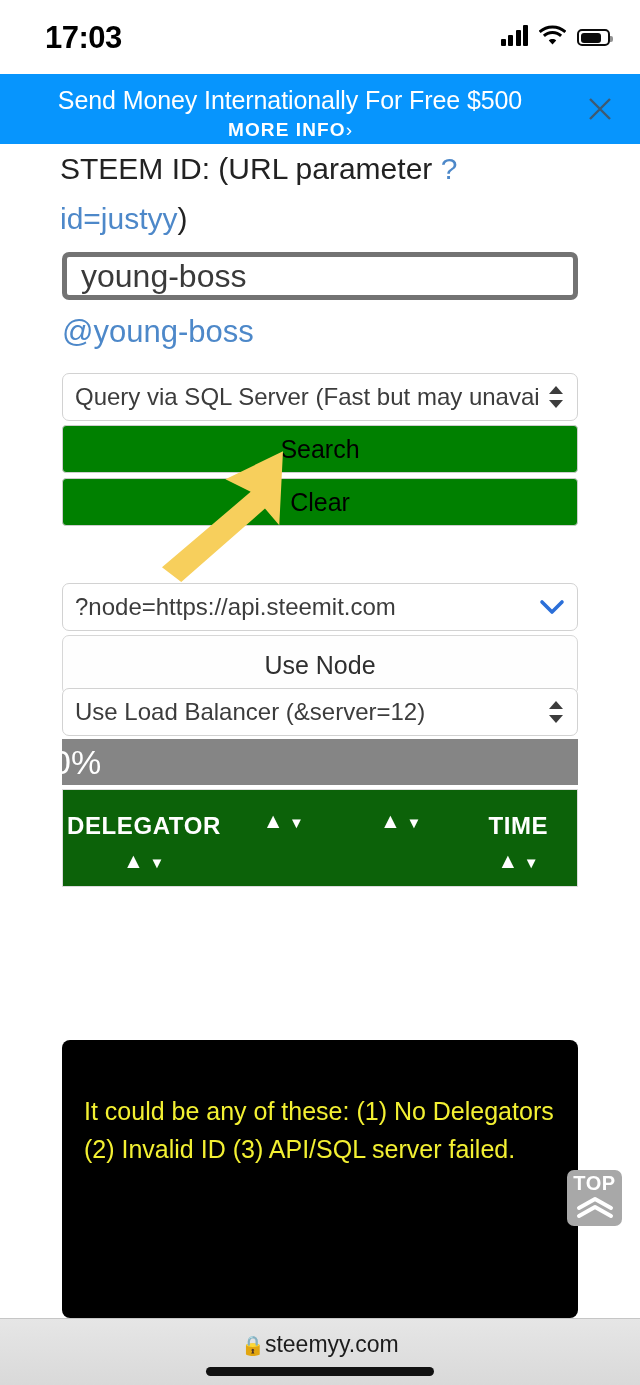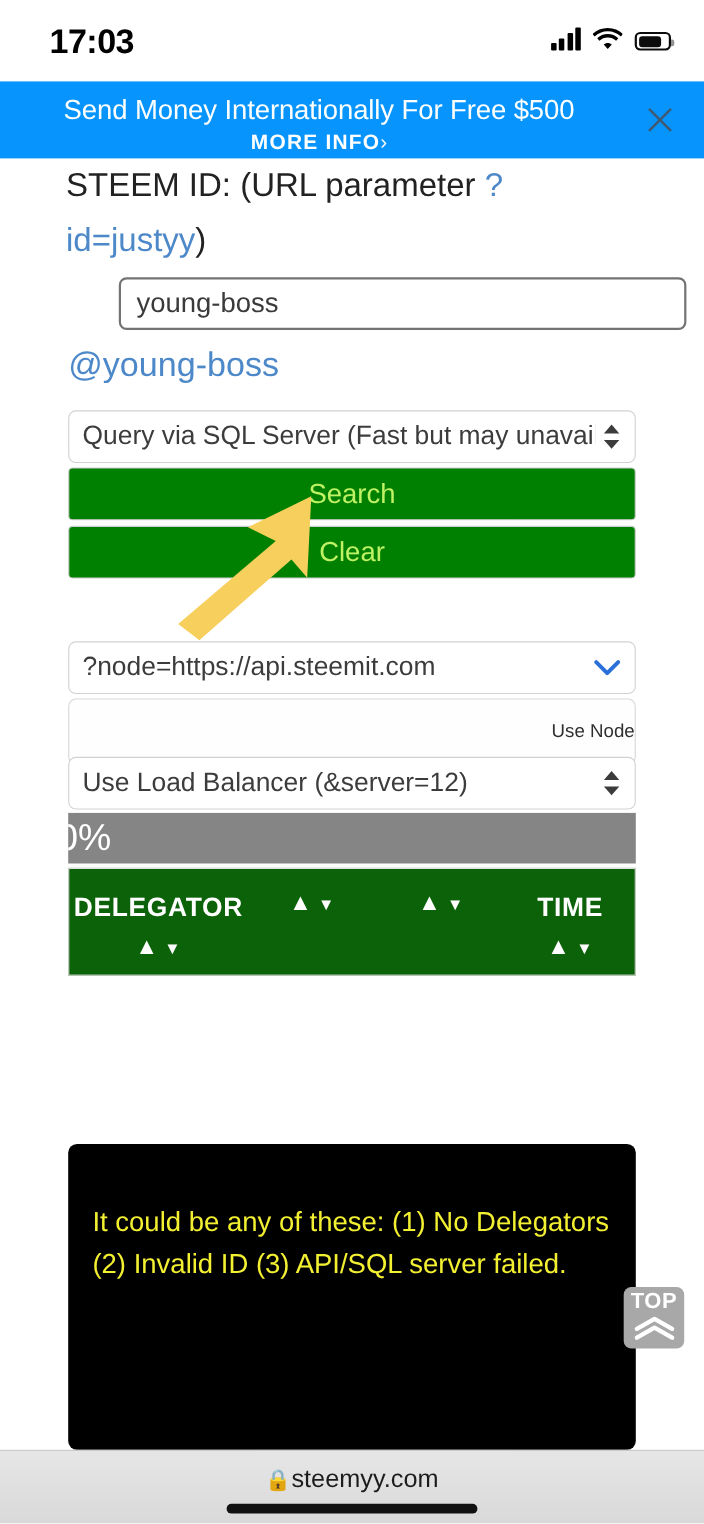--- a/index.html
+++ b/index.html
@@ -70,52 +70,51 @@
     position: absolute; left: 0; top: 144px; width: 640px;
   }
   .heading {
     padding: 0 60px; font-size: 30px; line-height: 50px; color: #222;
   }
   .heading .lnk { color: #4d88c9; }
 
   .field-wrap { padding: 8px 62px 0; }
   .text-input {
     width: 100%; height: 48px;
-    border: 2px solid #737373; border-radius: 7px; background: #fff;
-    font-family: "Liberation Sans", sans-serif; font-size: 25px; color: #3a3a3a;
+    border: 5px solid #737373; border-radius: 7px; background: #fff;
+    font-family: "Liberation Sans", sans-serif; font-size: 32px; color: #3a3a3a;
     padding: 0 14px;
-    margin-left: 46px;
   }
   .user-link {
     padding: 14px 62px 0; font-size: 31px; color: #4d88c9;
   }
 
   .panel { position: absolute; left: 62px; width: 516px; }
 
   .select-box {
     height: 48px; background: #fff;
     border: 1px solid #d2d2d2; border-radius: 7px;
     display: flex; align-items: center; padding: 0 12px;
     font-size: 24px; color: #3c3c3c; white-space: nowrap; overflow: hidden;
   }
   .select-box .lbl { flex: 1; overflow: hidden; }
   .select-box .ind { margin-left: 6px; flex: 0 0 auto; display: flex; }
 
   .gbtn {
     height: 48px; background: #008000;
     border: 1px solid #cdcdcd; border-radius: 4px;
-    color: #bef264; font-size: 25px;
+    color: #000000; font-size: 25px;
     display: flex; align-items: center; justify-content: center;
   }
 
   .plain-btn {
     height: 60px; background: #fefefe;
     border: 1px solid #d7d7d7; border-radius: 7px;
-    color: #2f2f2f; font-size: 17px;
-    display: flex; align-items: center; justify-content: flex-end;
+    color: #2f2f2f; font-size: 25px;
+    display: flex; align-items: center; justify-content: center;
   }
 
   .progress {
     height: 46px; background: #858585;
     display: flex; align-items: center;
     color: #fff; font-size: 34px;
     padding-left: 0; overflow: hidden;
   }
   .progress span { margin-left: -10px; }
 

